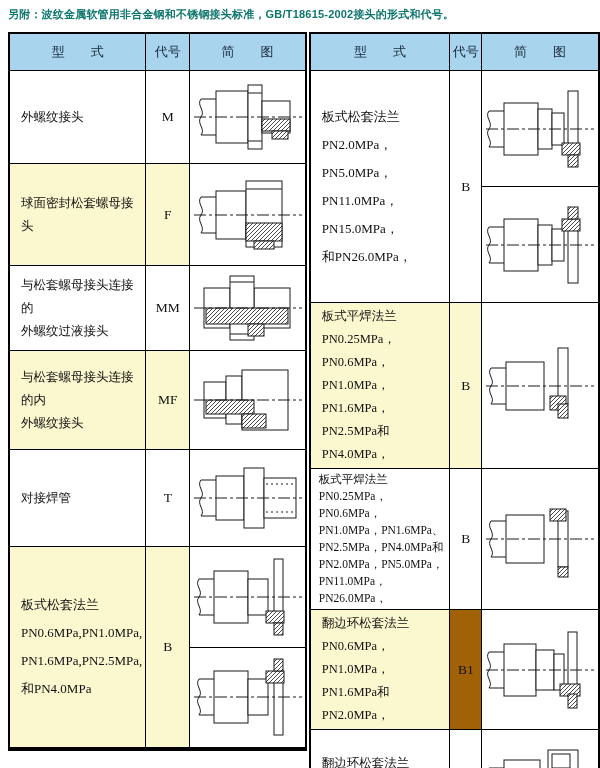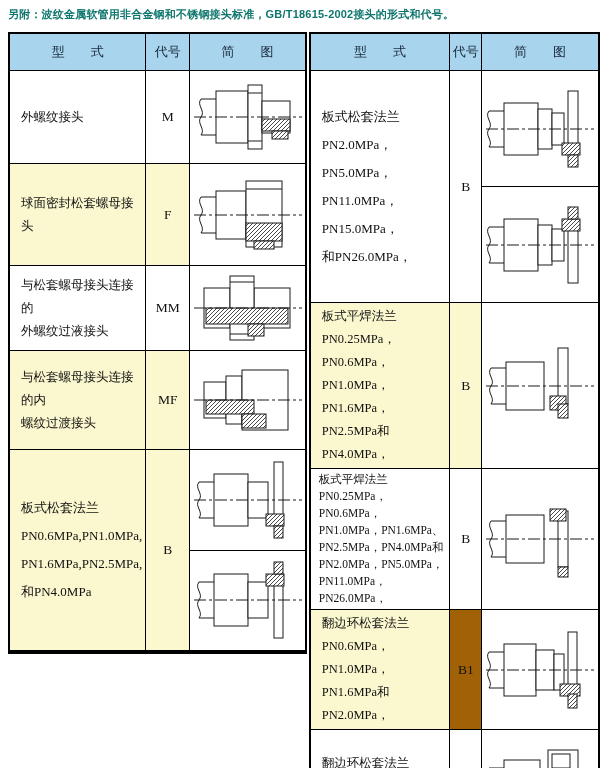--- a/index.html
+++ b/index.html
@@ -178,21 +178,21 @@
                 <line x1="63" y1="70" x2="72" y2="61" stroke="#1a1a1a" stroke-width="0.8"></line>
                 <line x1="67" y1="70" x2="72" y2="65" stroke="#1a1a1a" stroke-width="0.8"></line>
                 <line x1="71" y1="70" x2="72" y2="69" stroke="#1a1a1a" stroke-width="0.8"></line>
                 <line x1="2" y1="42" x2="110" y2="42" stroke="#1a1a1a" stroke-width="1" stroke-dasharray="12 3 3 3"></line>
               </svg>
             </div>
           </td>
     </tr>
     <tr style="height:99px">
       <td class="ty yl" style="background: rgb(251, 247, 207);">与松套螺母接头连接的内
-螺纹过渡接头</td>
+外螺纹接头</td>
       <td class="co yl" style="background: rgb(251, 247, 207);">MF</td>
       <td class="dg">
             <div class="fig">
               <svg width="112" height="84" viewBox="0 0 112 84">
                 <rect x="12" y="24" width="22" height="36" fill="#fff" stroke="#1a1a1a" stroke-width="1"></rect>
                 <rect x="34" y="18" width="16" height="48" fill="#fff" stroke="#1a1a1a" stroke-width="1"></rect>
                 <rect x="50" y="12" width="46" height="60" fill="#fff" stroke="#1a1a1a" stroke-width="1"></rect>
                 <rect x="14" y="42" width="48" height="14" fill="#fff" stroke="#1a1a1a" stroke-width="1"></rect>
                 <line x1="14" y1="45" x2="17" y2="42" stroke="#1a1a1a" stroke-width="0.8"></line>
                 <line x1="14" y1="49" x2="21" y2="42" stroke="#1a1a1a" stroke-width="0.8"></line>
@@ -212,20 +212,39 @@
                 <rect x="50" y="56" width="24" height="14" fill="#fff" stroke="#1a1a1a" stroke-width="1"></rect>
                 <line x1="50" y1="59" x2="53" y2="56" stroke="#1a1a1a" stroke-width="0.8"></line>
                 <line x1="50" y1="63" x2="57" y2="56" stroke="#1a1a1a" stroke-width="0.8"></line>
                 <line x1="50" y1="67" x2="61" y2="56" stroke="#1a1a1a" stroke-width="0.8"></line>
                 <line x1="51" y1="70" x2="65" y2="56" stroke="#1a1a1a" stroke-width="0.8"></line>
                 <line x1="55" y1="70" x2="69" y2="56" stroke="#1a1a1a" stroke-width="0.8"></line>
                 <line x1="59" y1="70" x2="73" y2="56" stroke="#1a1a1a" stroke-width="0.8"></line>
                 <line x1="63" y1="70" x2="74" y2="59" stroke="#1a1a1a" stroke-width="0.8"></line>
                 <line x1="67" y1="70" x2="74" y2="63" stroke="#1a1a1a" stroke-width="0.8"></line>
                 <line x1="71" y1="70" x2="74" y2="67" stroke="#1a1a1a" stroke-width="0.8"></line>
+                <line x1="2" y1="42" x2="110" y2="42" stroke="#1a1a1a" stroke-width="1" stroke-dasharray="12 3 3 3"></line>
+              </svg>
+            </div>
+          </td>
+    </tr>
+    <tr style="height:97px">
+      <td class="ty">对接焊管</td>
+      <td class="co">T</td>
+      <td class="dg">
+            <div class="fig">
+              <svg width="112" height="84" viewBox="0 0 112 84">
+                <path d="M9,24 c-5,6 5,12 0,18 c-5,6 5,12 0,18" fill="none" stroke="#1a1a1a" stroke-width="1"></path>
+                <line x1="9" y1="24" x2="24" y2="24" stroke="#1a1a1a" stroke-width="1"></line>
+                <line x1="9" y1="60" x2="24" y2="60" stroke="#1a1a1a" stroke-width="1"></line>
+                <rect x="24" y="20" width="28" height="44" fill="#fff" stroke="#1a1a1a" stroke-width="1"></rect>
+                <rect x="52" y="12" width="20" height="60" fill="#fff" stroke="#1a1a1a" stroke-width="1"></rect>
+                <rect x="72" y="22" width="32" height="40" fill="#fff" stroke="#1a1a1a" stroke-width="1"></rect>
+                <line x1="74" y1="28" x2="102" y2="28" stroke="#1a1a1a" stroke-width="1" stroke-dasharray="2 3"></line>
+                <line x1="74" y1="56" x2="102" y2="56" stroke="#1a1a1a" stroke-width="1" stroke-dasharray="2 3"></line>
                 <line x1="2" y1="42" x2="110" y2="42" stroke="#1a1a1a" stroke-width="1" stroke-dasharray="12 3 3 3"></line>
               </svg>
             </div>
           </td>
     </tr>
     <tr style="height:200px">
       <td class="ty yl lh-loose" style="background: rgb(251, 247, 207); margin-top: 8px;">板式松套法兰
 PN0.6MPa,PN1.0MPa,
 PN1.6MPa,PN2.5MPa,
 和PN4.0MPa</td>

